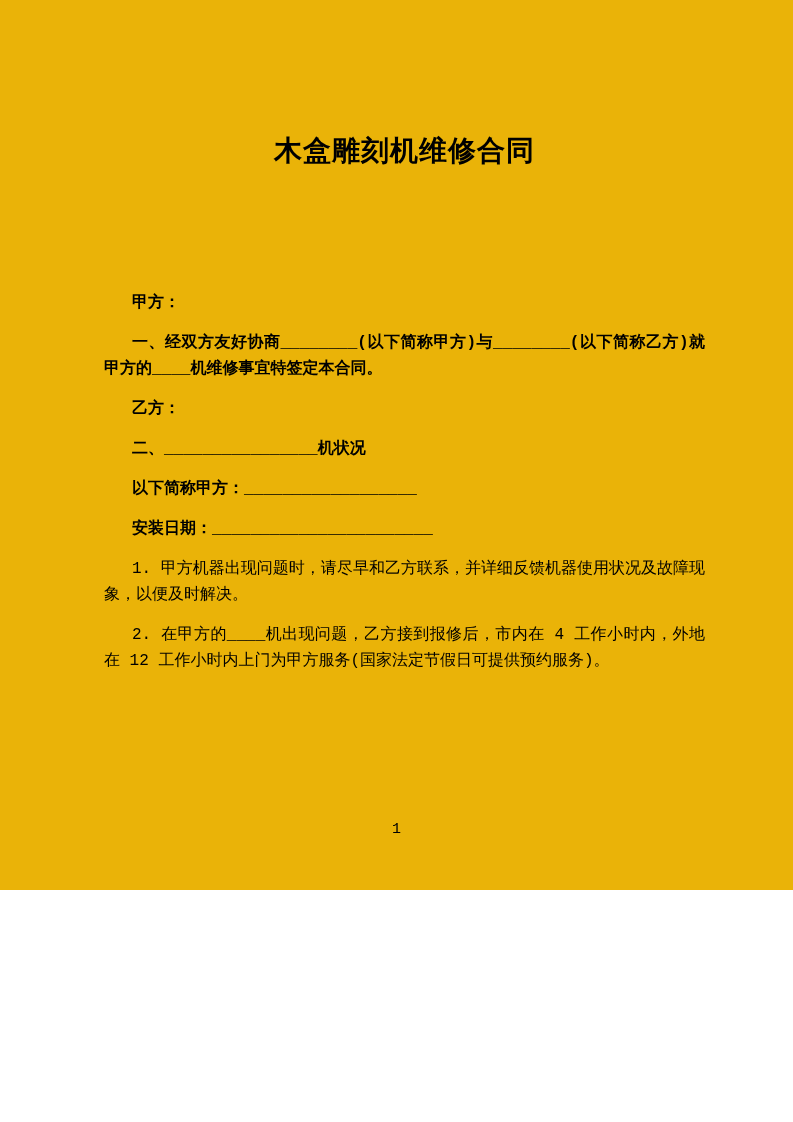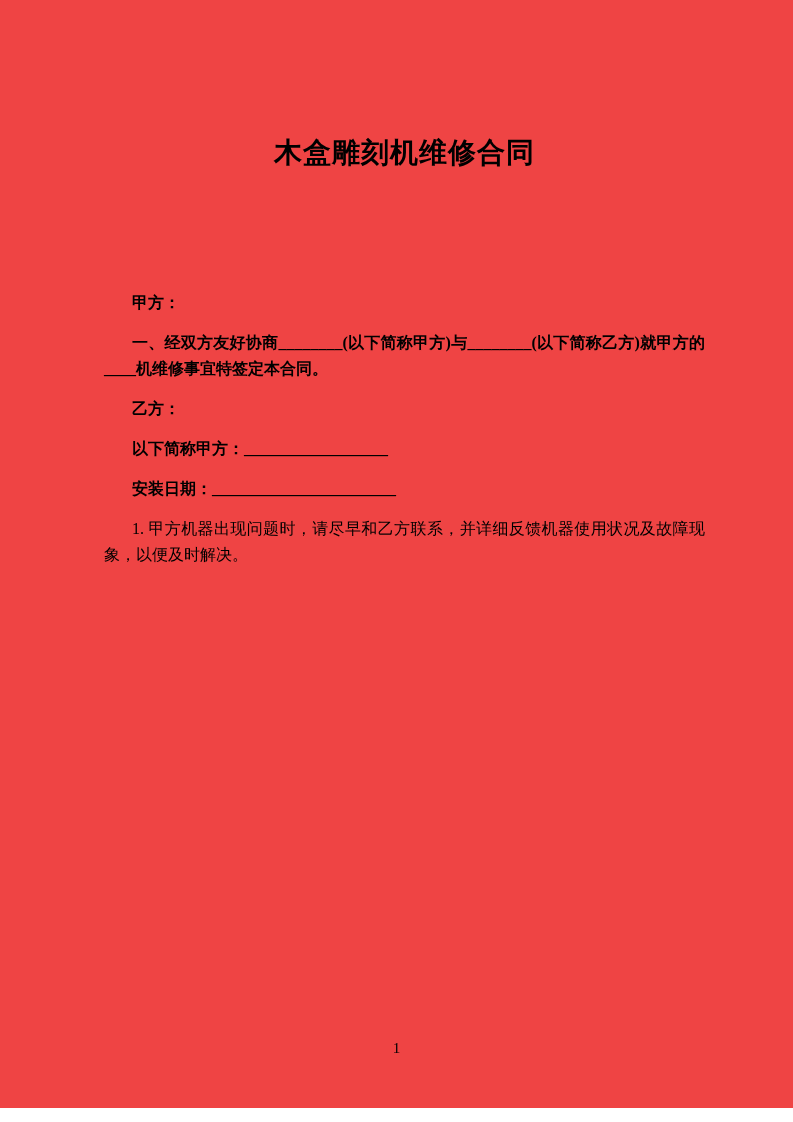--- a/index.html
+++ b/index.html
@@ -3,26 +3,26 @@
 <meta charset="utf-8">
 <style>
   html, body {
     margin: 0;
     padding: 0;
     background: #ffffff;
   }
   .page {
     position: relative;
     width: 793px;
-    height: 1108px;
+    height: 890px;
     margin: 0 auto;
-    background: #ef4444;
+    background: #eab308;
     box-sizing: border-box;
     padding: 138px 88px 0 104px;
-    font-family: Liberation Serif, serif;
+    font-family: Liberation Mono, monospace;
     font-size: 16px;
     color: #000000;
     overflow: hidden;
   }
   .doc-title {
     margin: 0;
     text-align: center;
     font-size: 28px;
     line-height: 30px;
     font-weight: 700;
@@ -61,27 +61,29 @@
 <div class="page">
 
   <h1 class="doc-title">木盒雕刻机维修合同</h1>
 
   <p class="line first-after-title indent b">甲方：</p>
 
   <p class="line indent b just">一、经双方友好协商________(以下简称甲方)与________(以下简称乙方)就甲方的____机维修事宜特签定本合同。</p>
 
   <p class="line indent b">乙方：</p>
 
+  <p class="line indent b">二、________________机状况</p>
 
 
   <p class="line indent b">以下简称甲方：__________________</p>
 
   <p class="line indent b">安装日期：_______________________</p>
 
 
 
   <p class="line indent just">1. 甲方机器出现问题时，请尽早和乙方联系，并详细反馈机器使用状况及故障现象，以便及时解决。</p>
 
+  <p class="line indent just">2. 在甲方的____机出现问题，乙方接到报修后，市内在 4 工作小时内，外地在 12 工作小时内上门为甲方服务(国家法定节假日可提供预约服务)。</p>
 
 
   <div class="page-number">1</div>
 
 </div>
 
 </body></html>

